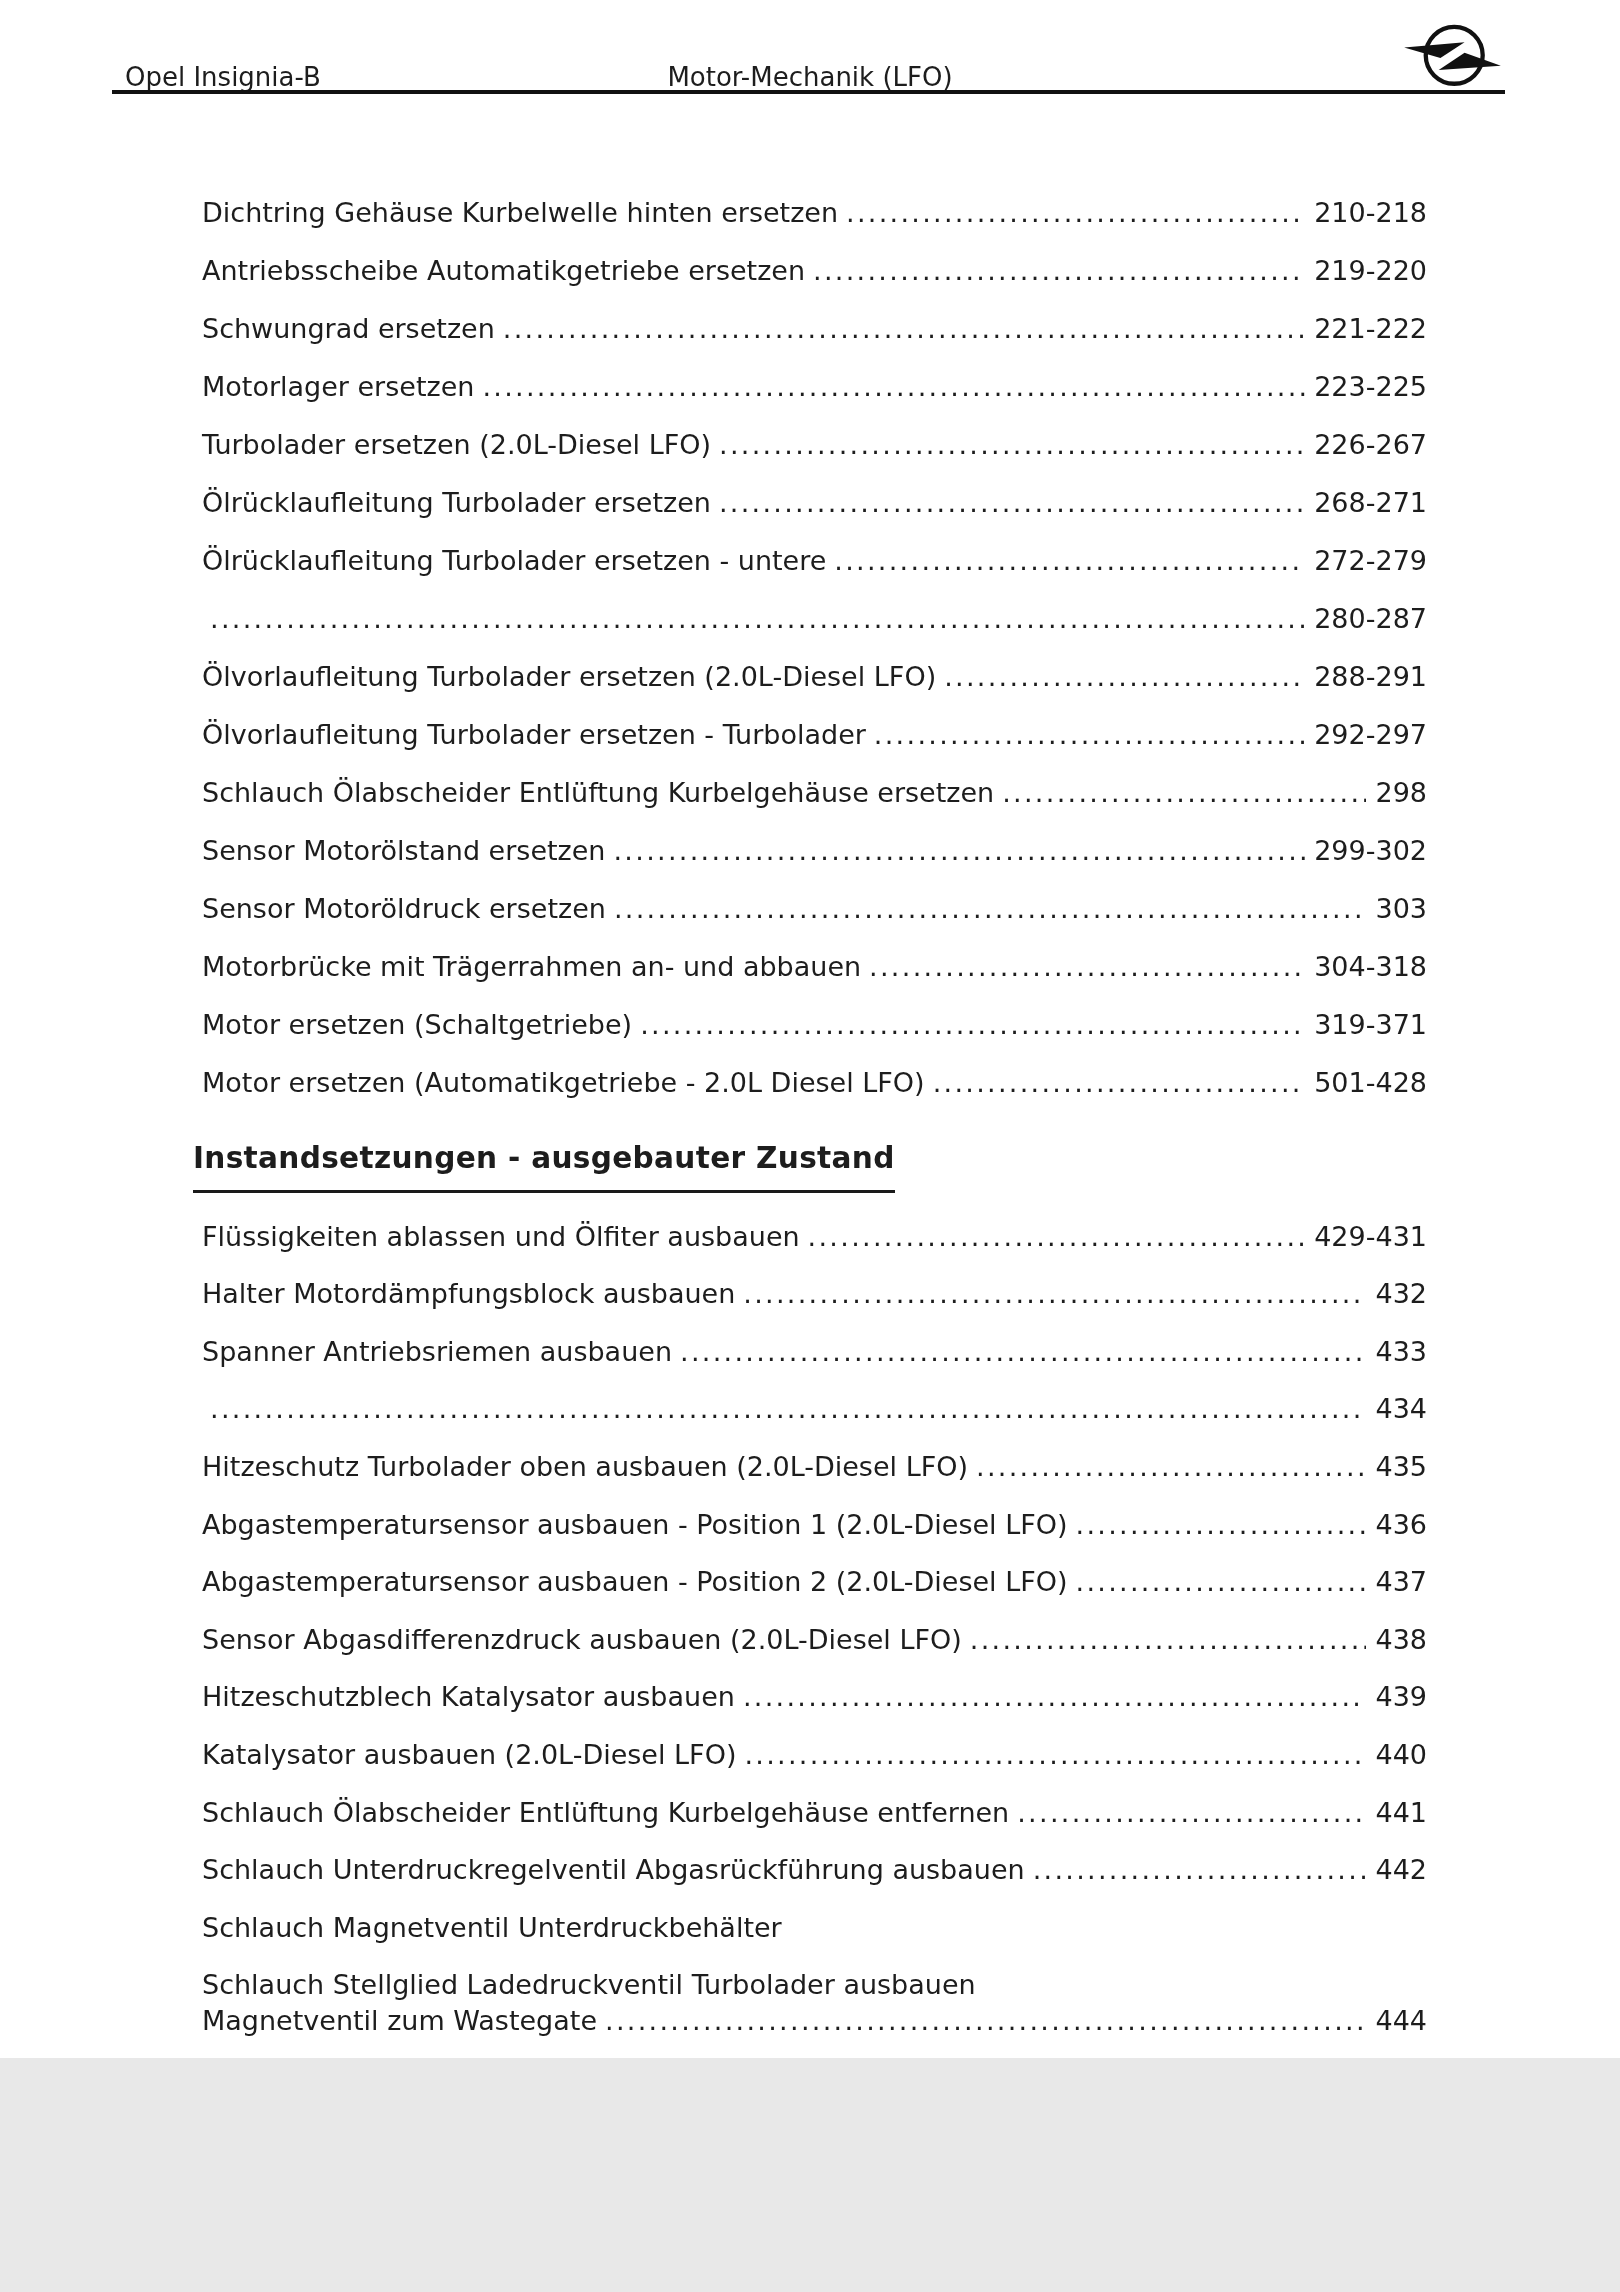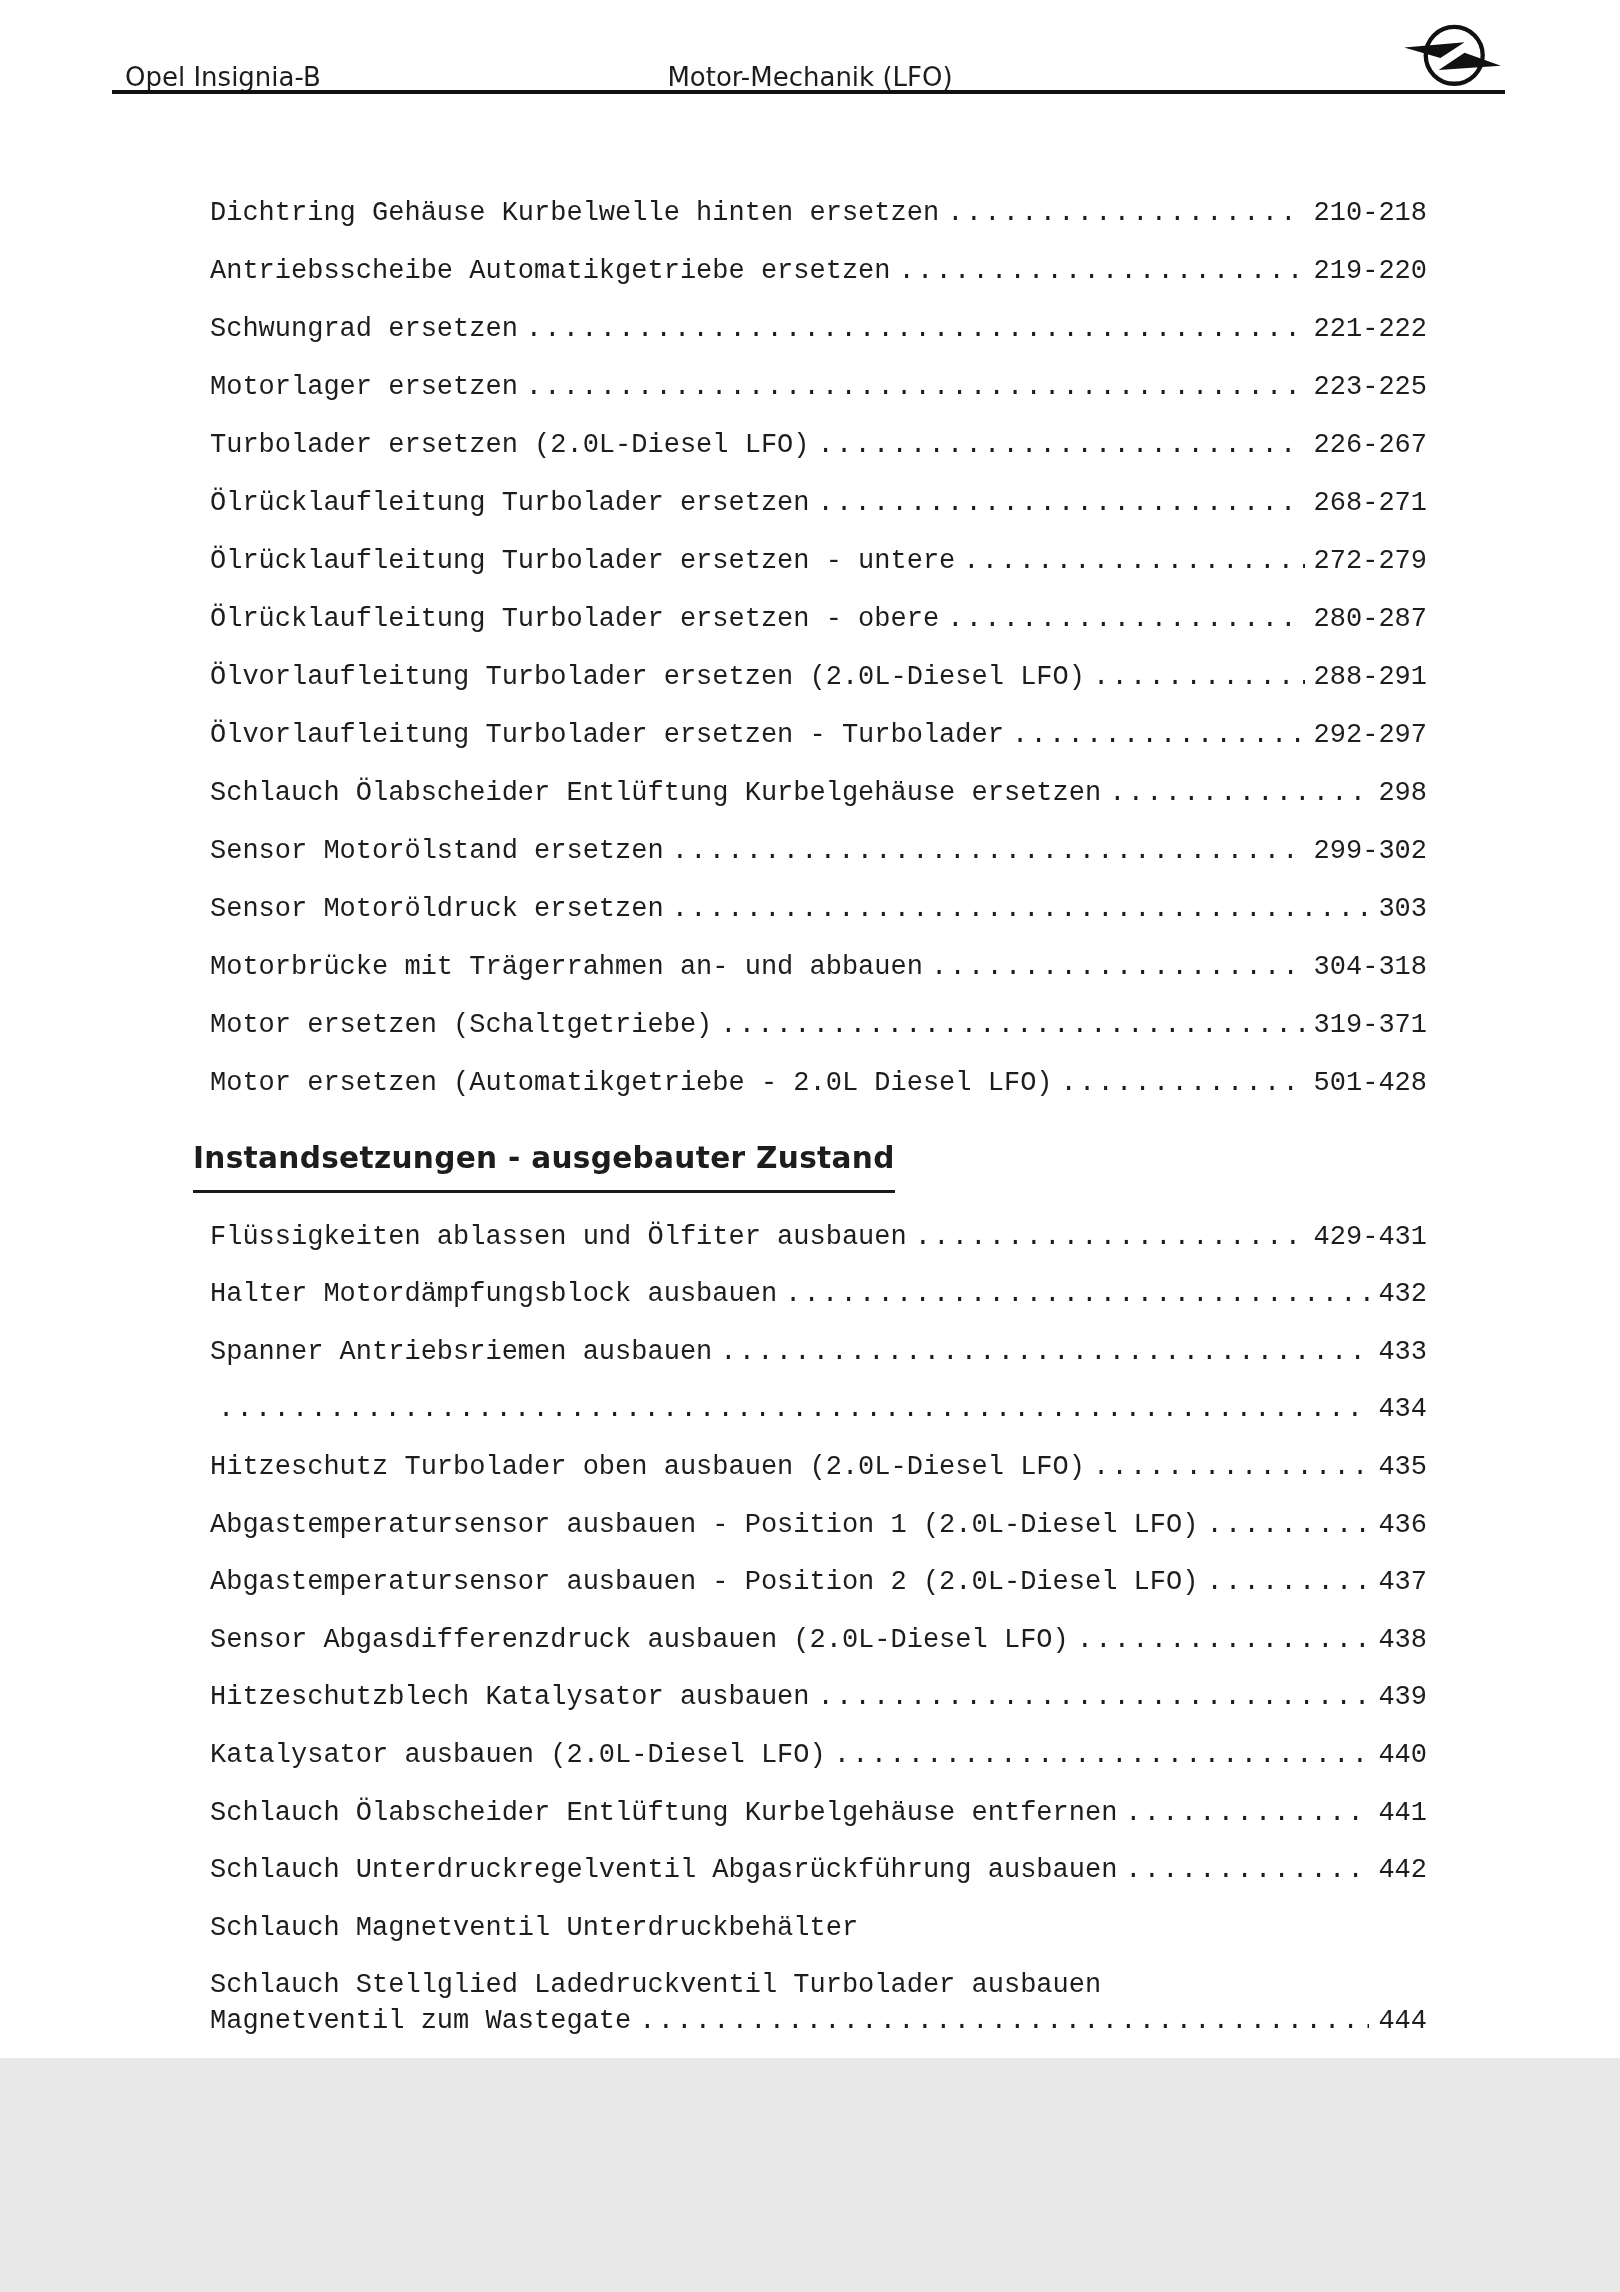--- a/index.html
+++ b/index.html
@@ -24,21 +24,21 @@
   .hdr-rule{
     position:absolute;left:112px;top:90px;width:1393px;height:3.6px;
     background:#111111;
   }
   .opel-logo{position:absolute;left:1390px;top:12.5px;width:125px;height:82px;}
   
   .toc{
     position:absolute;left:193px;top:199px;width:1234px;
     font-size:27px;line-height:28px;
   }
-  .toc-entry{margin:0 0 30px 17px;font-family:Liberation Mono, monospace;}
+  .toc-entry{margin:0 0 30px 9px;}
   .entry-line{display:flex;align-items:baseline;}
   .pre-line{margin-bottom:8px;white-space:nowrap;}
   .title{white-space:nowrap;flex:0 0 auto;}
   .leader{
     flex:1 1 auto;overflow:hidden;white-space:nowrap;
     margin:0 9px 0 8px;min-width:18px;
   }
   .leader::after{
     content:"..........................................................................................................................................................................................................";
     letter-spacing:2.3px;color:#1d1d1d;
@@ -136,21 +136,20 @@
         </div>
         <div class="toc-entry">
           <div class="entry-line">
             <span class="title">Ölrücklaufleitung Turbolader ersetzen - untere</span>
             <span class="leader"></span>
             <span class="pages">272-279</span>
           </div>
         </div>
         <div class="toc-entry">
           <div class="entry-line">
-            <span class="title">Ölrücklaufleitung Turbolader ersetzen - obere</span>
             <span class="leader"></span>
             <span class="pages">280-287</span>
           </div>
         </div>
         <div class="toc-entry">
           <div class="entry-line">
             <span class="title">Ölvorlaufleitung Turbolader ersetzen (2.0L-Diesel LFO)</span>
             <span class="leader"></span>
             <span class="pages">288-291</span>
           </div>

